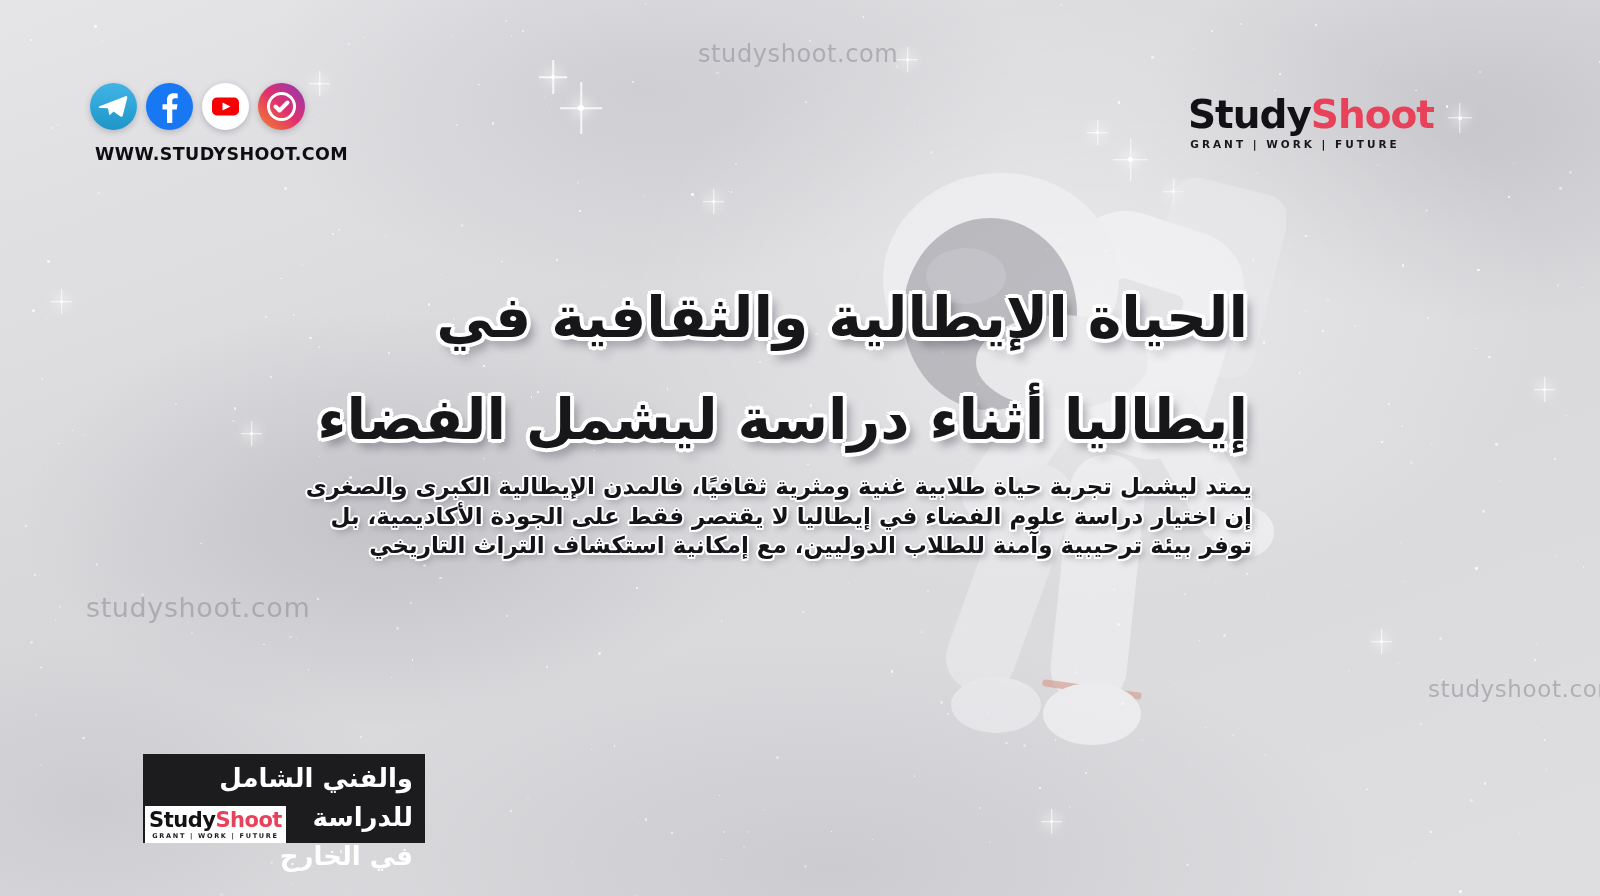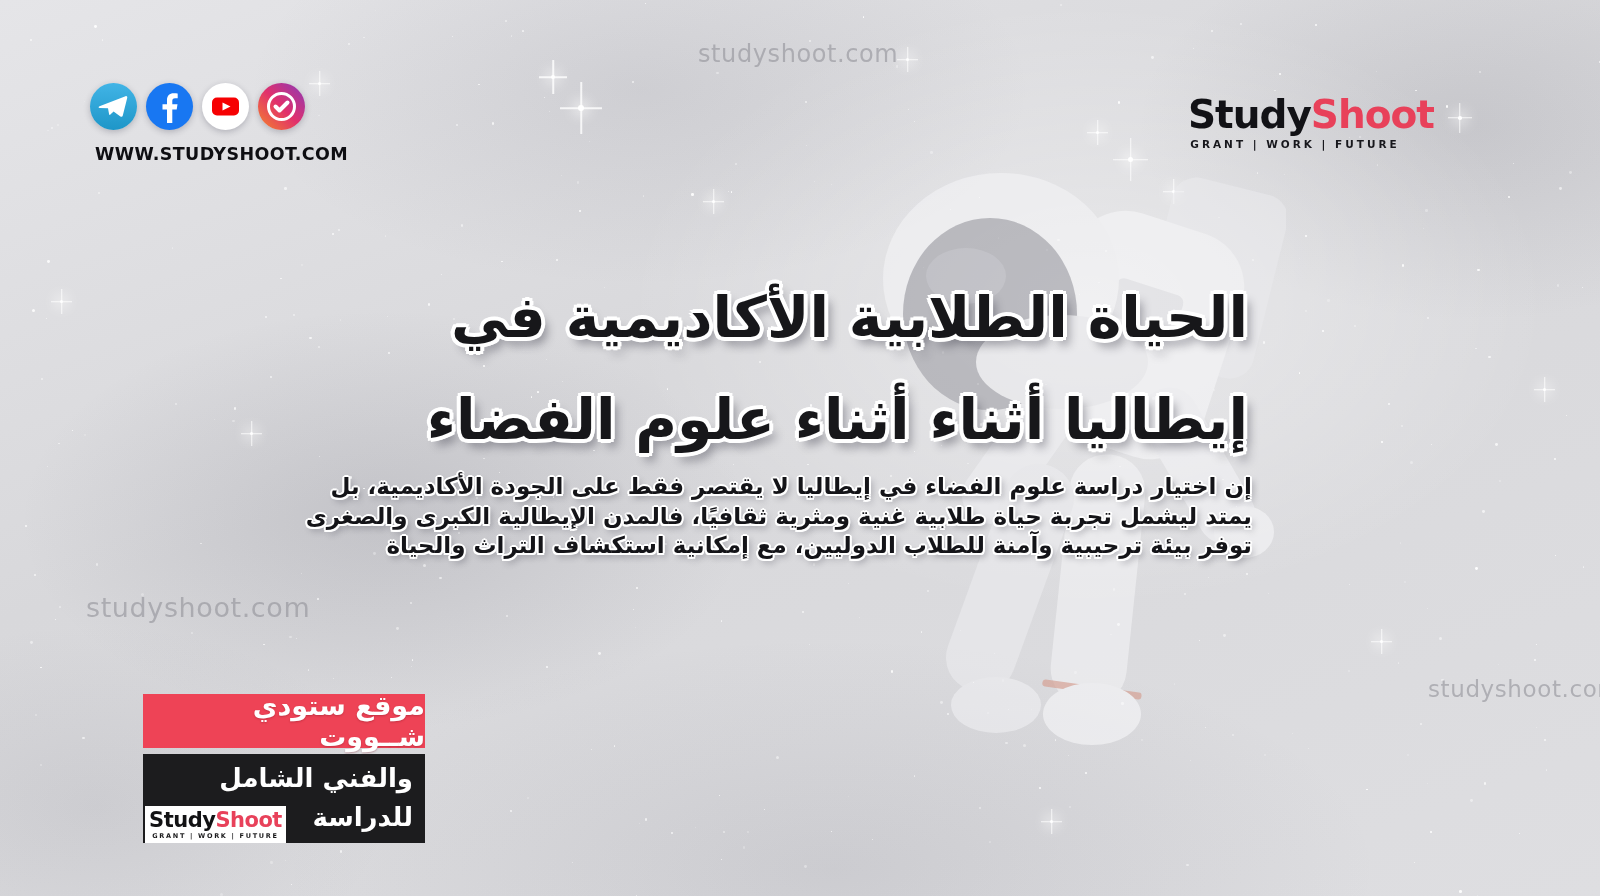--- a/index.html
+++ b/index.html
@@ -482,32 +482,32 @@
     </span>
   </div>
   <div class="site-url">WWW.STUDYSHOOT.COM</div>
 
   <div class="brand">
     <div class="brand-name"><span>Study</span><span class="brand-red">Shoot</span></div>
     <div class="brand-tagline">GRANT | WORK | FUTURE</div>
   </div>
 
   <div class="hero-title">
-    <div>الحياة الطلابية الأكاديمية في</div>
-    <div>إيطاليا أثناء أثناء علوم الفضاء</div>
+    <div>الحياة الإيطالية والثقافية في</div>
+    <div>إيطاليا أثناء دراسة ليشمل الفضاء</div>
   </div>
 
   <div class="hero-par">
+    <div>يمتد ليشمل تجربة حياة طلابية غنية ومثرية ثقافيًا، فالمدن الإيطالية الكبرى والصغرى</div>
     <div>إن اختيار دراسة علوم الفضاء في إيطاليا لا يقتصر فقط على الجودة الأكاديمية، بل</div>
-    <div>يمتد ليشمل تجربة حياة طلابية غنية ومثرية ثقافيًا، فالمدن الإيطالية الكبرى والصغرى</div>
-    <div>توفر بيئة ترحيبية وآمنة للطلاب الدوليين، مع إمكانية استكشاف التراث والحياة</div>
+    <div>توفر بيئة ترحيبية وآمنة للطلاب الدوليين، مع إمكانية استكشاف التراث التاريخي</div>
   </div>
 
-  <div class="banner-red">موقع ستودي شــووت</div>
   <div class="banner-black">
     <div>والفني الشامل للدراسة</div>
+    <div>في الخارج</div>
   </div>
   <div class="logo-box">
     <div class="logo-name"><span>Study</span><span class="logo-red">Shoot</span></div>
     <div class="logo-tagline">GRANT | WORK | FUTURE</div>
   </div>
 
 </div>
 
 </body></html>

